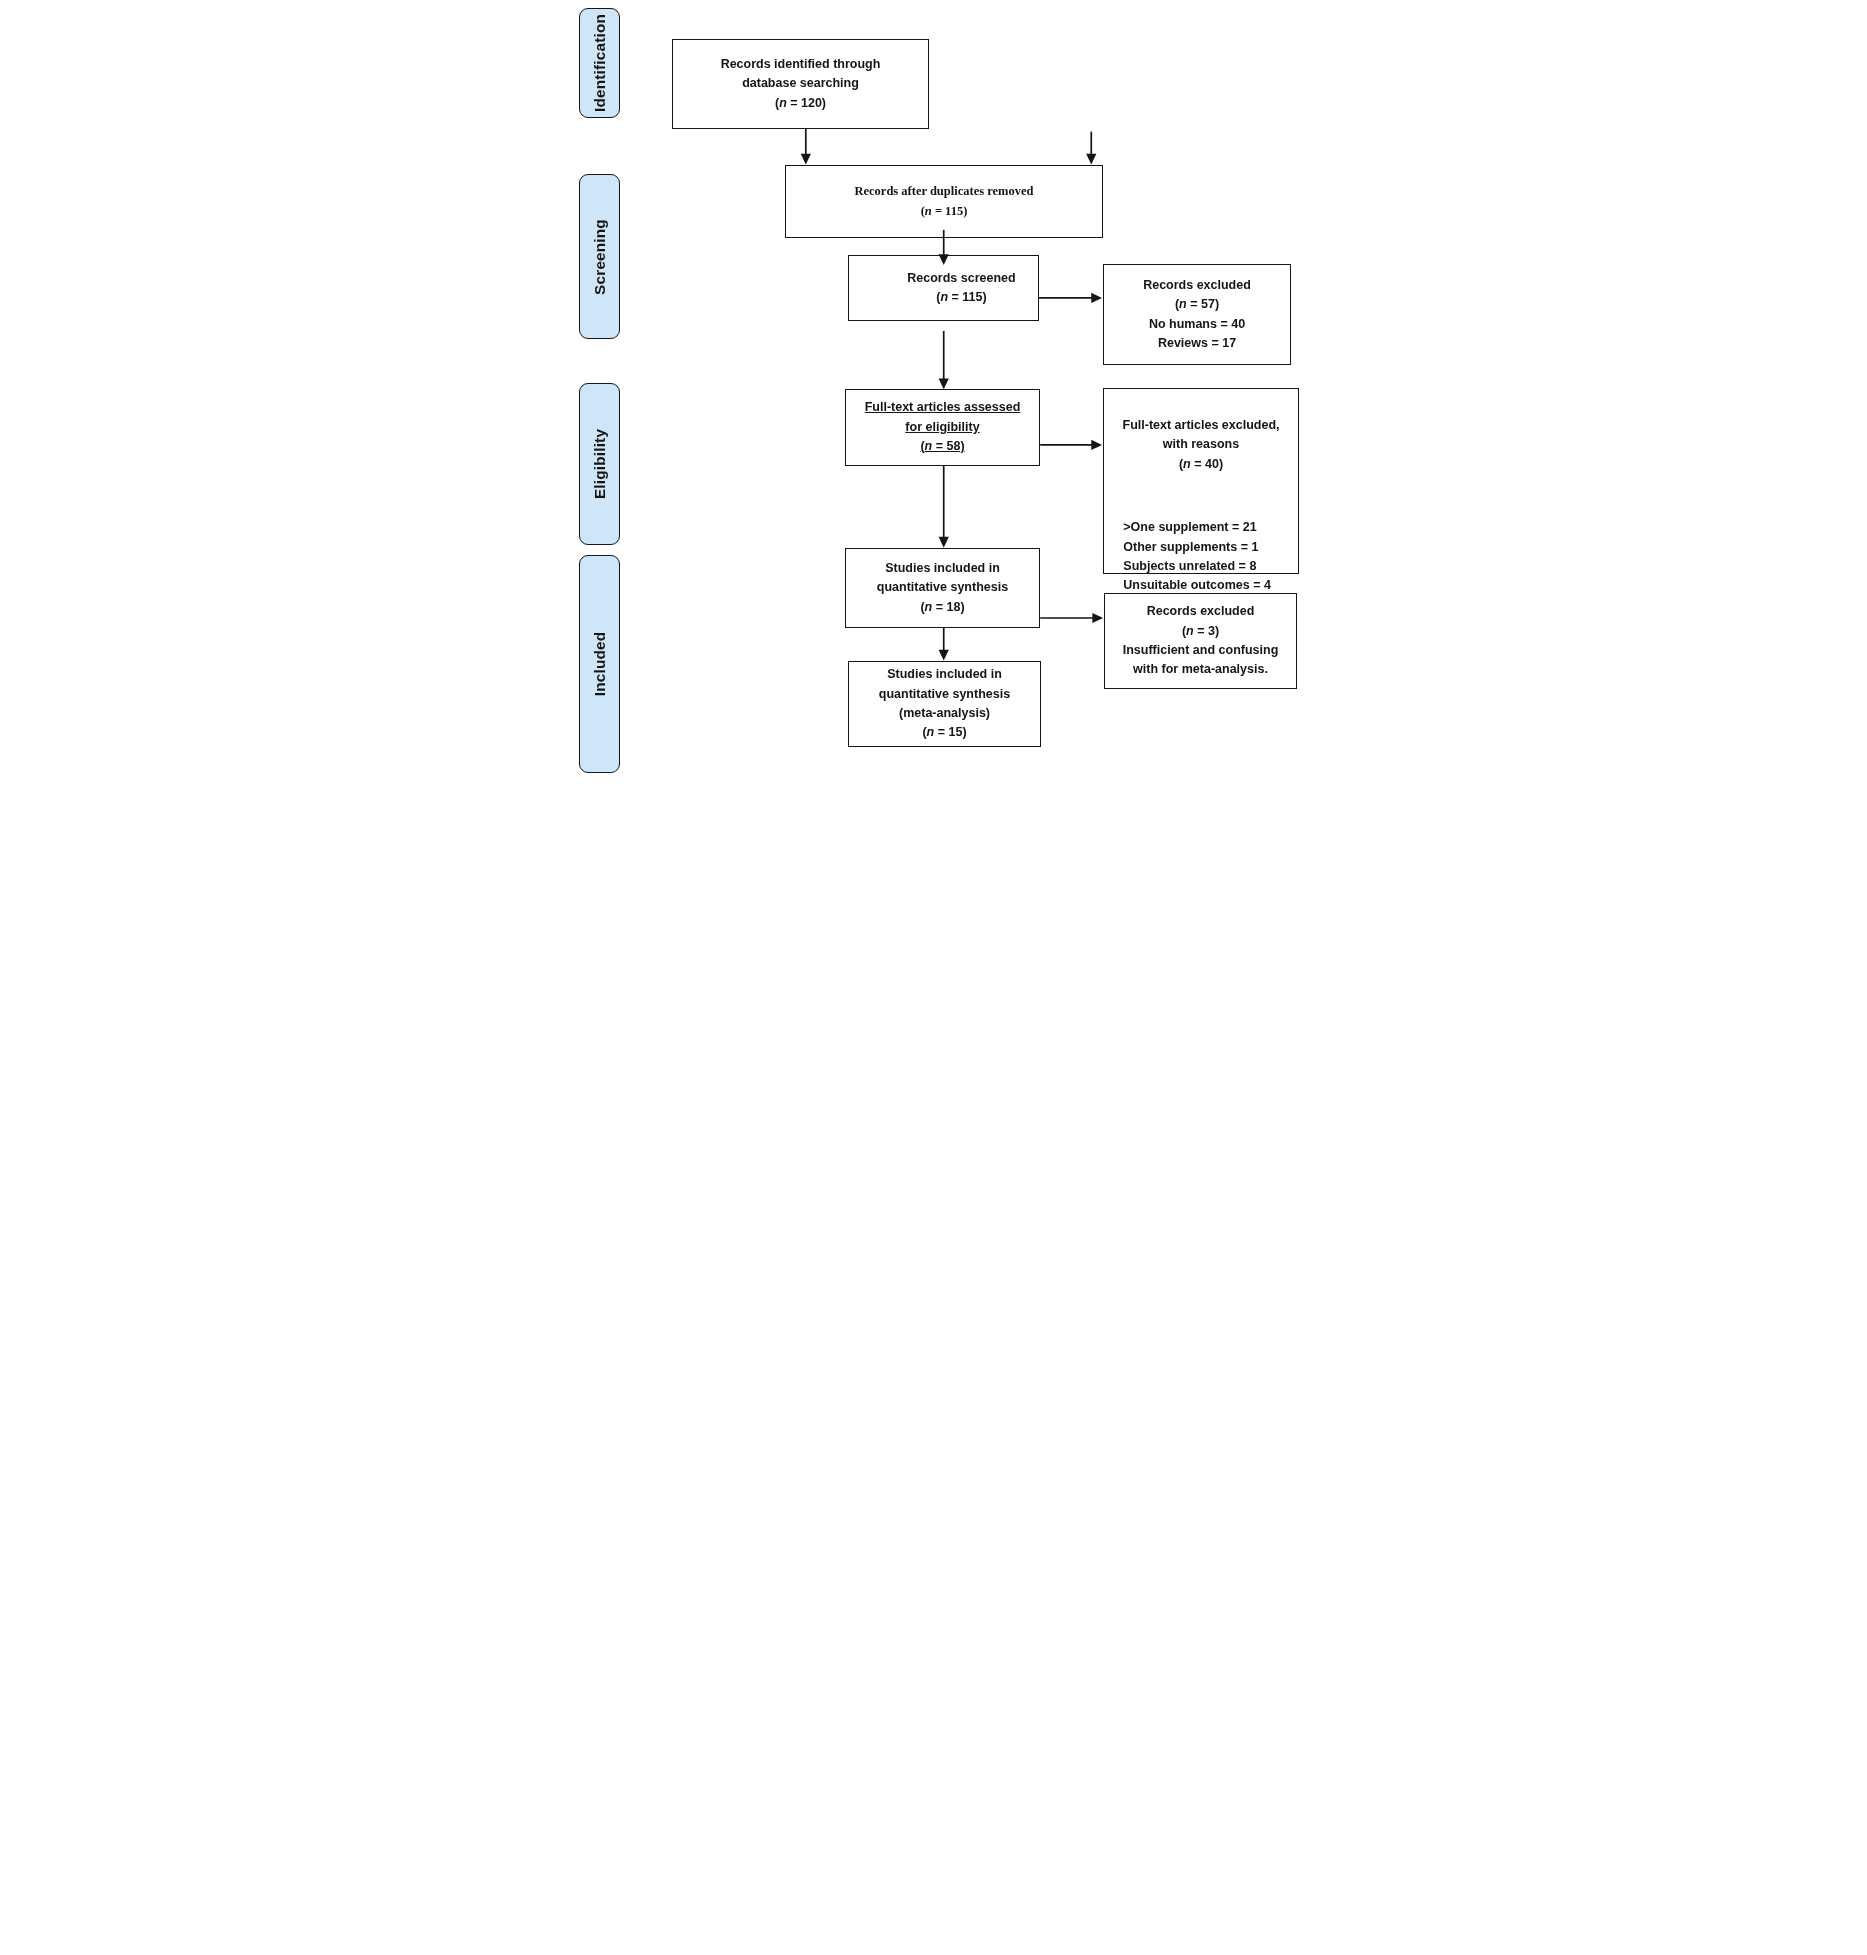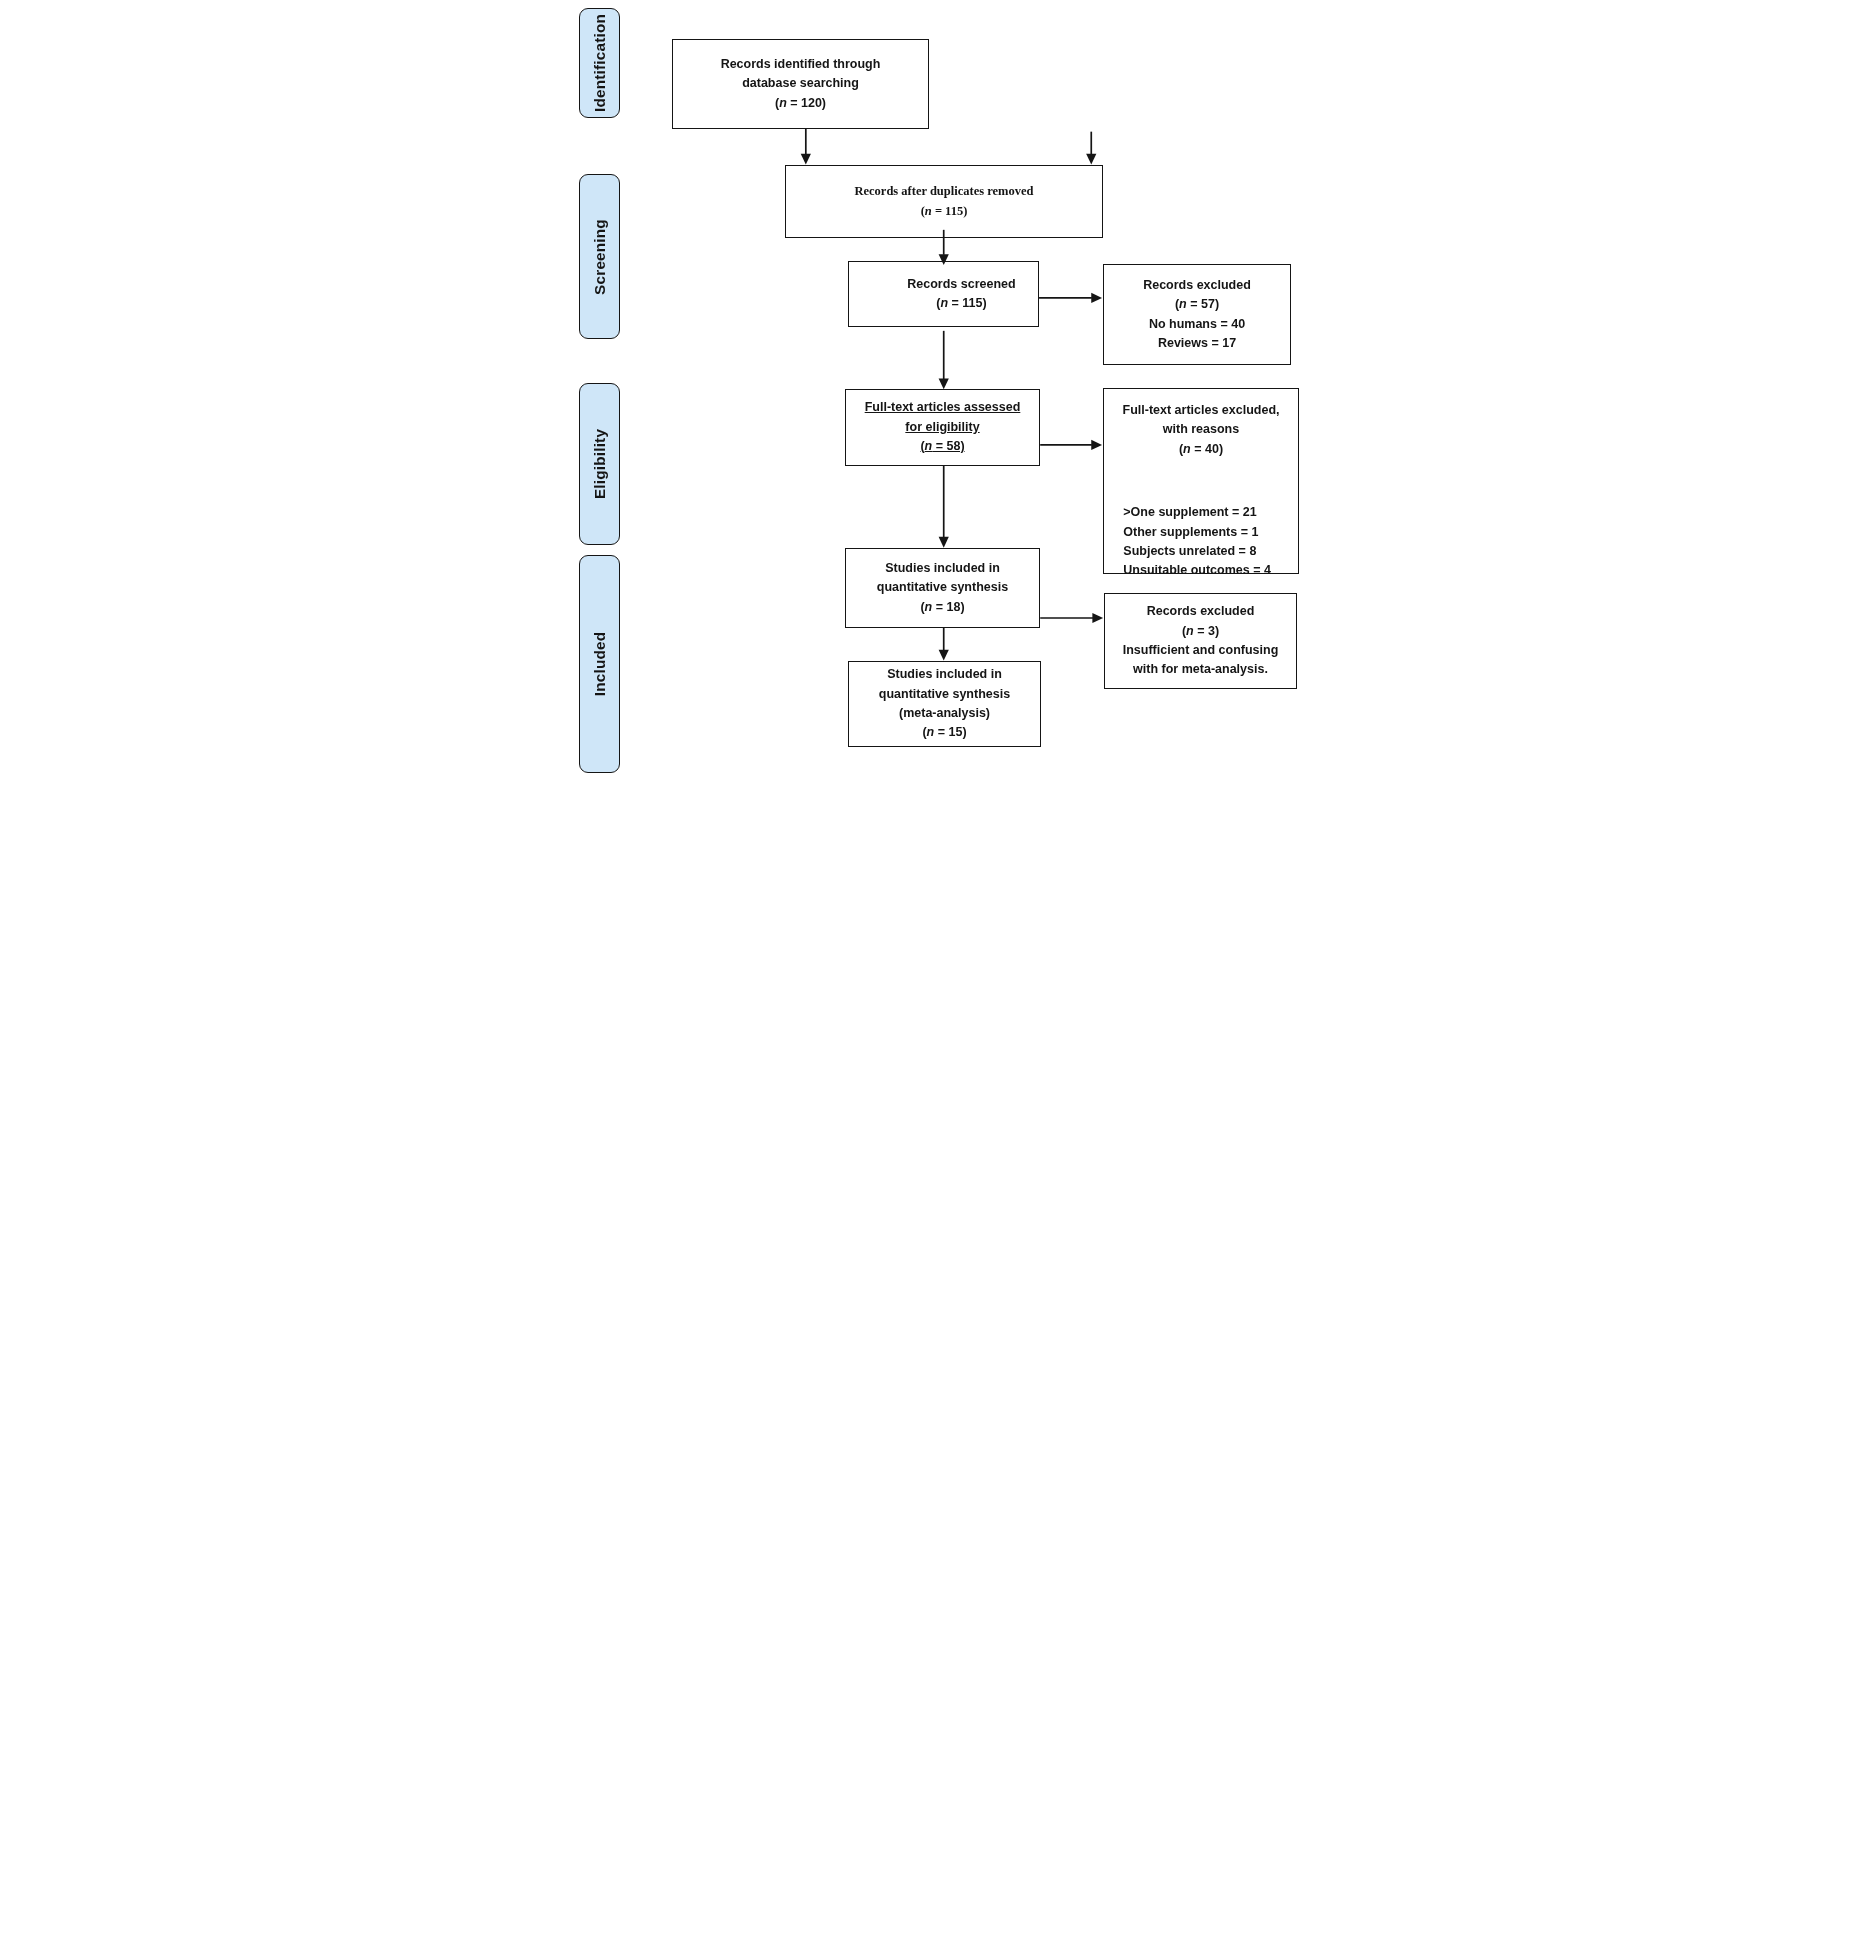--- a/index.html
+++ b/index.html
@@ -47,26 +47,26 @@
     border:1.7px solid var(--outline);
     display:flex;flex-direction:column;
     align-items:center;justify-content:center;
     text-align:center;
     font-size:12.5px;font-weight:600;line-height:1.55;
   }
   .box i{font-style:italic;}
   #box-identified{left:112px;top:39px;width:257px;height:90px;}
   #box-additional{left:404px;top:51px;width:254px;height:81px;}
   #box-dedup{left:225px;top:165px;width:318px;height:73px;font-family:Liberation Serif, serif;}
-  #box-screened{left:288px;top:261px;width:191px;height:66px;padding-left:36px;}
+  #box-screened{left:288px;top:255px;width:191px;height:66px;padding-left:36px;}
   #box-excluded-screening{left:543px;top:264px;width:188px;height:101px;}
   #box-fulltext{left:285px;top:389px;width:195px;height:77px;text-decoration:underline;}
   #box-fulltext-excluded{
     left:543px;top:388px;width:196px;height:186px;
-    justify-content:flex-start;padding-top:12px;
+    justify-content:flex-start;padding-top:27px;
   }
   #box-quant{left:285px;top:548px;width:195px;height:80px;}
   #box-excluded-meta{left:544px;top:593px;width:193px;height:96px;}
   #box-meta{left:288px;top:661px;width:193px;height:86px;}
   .ft-reasons{
     align-self:flex-start;
     text-align:left;
     padding-left:19.3px;
     margin-top:44px;
   }

